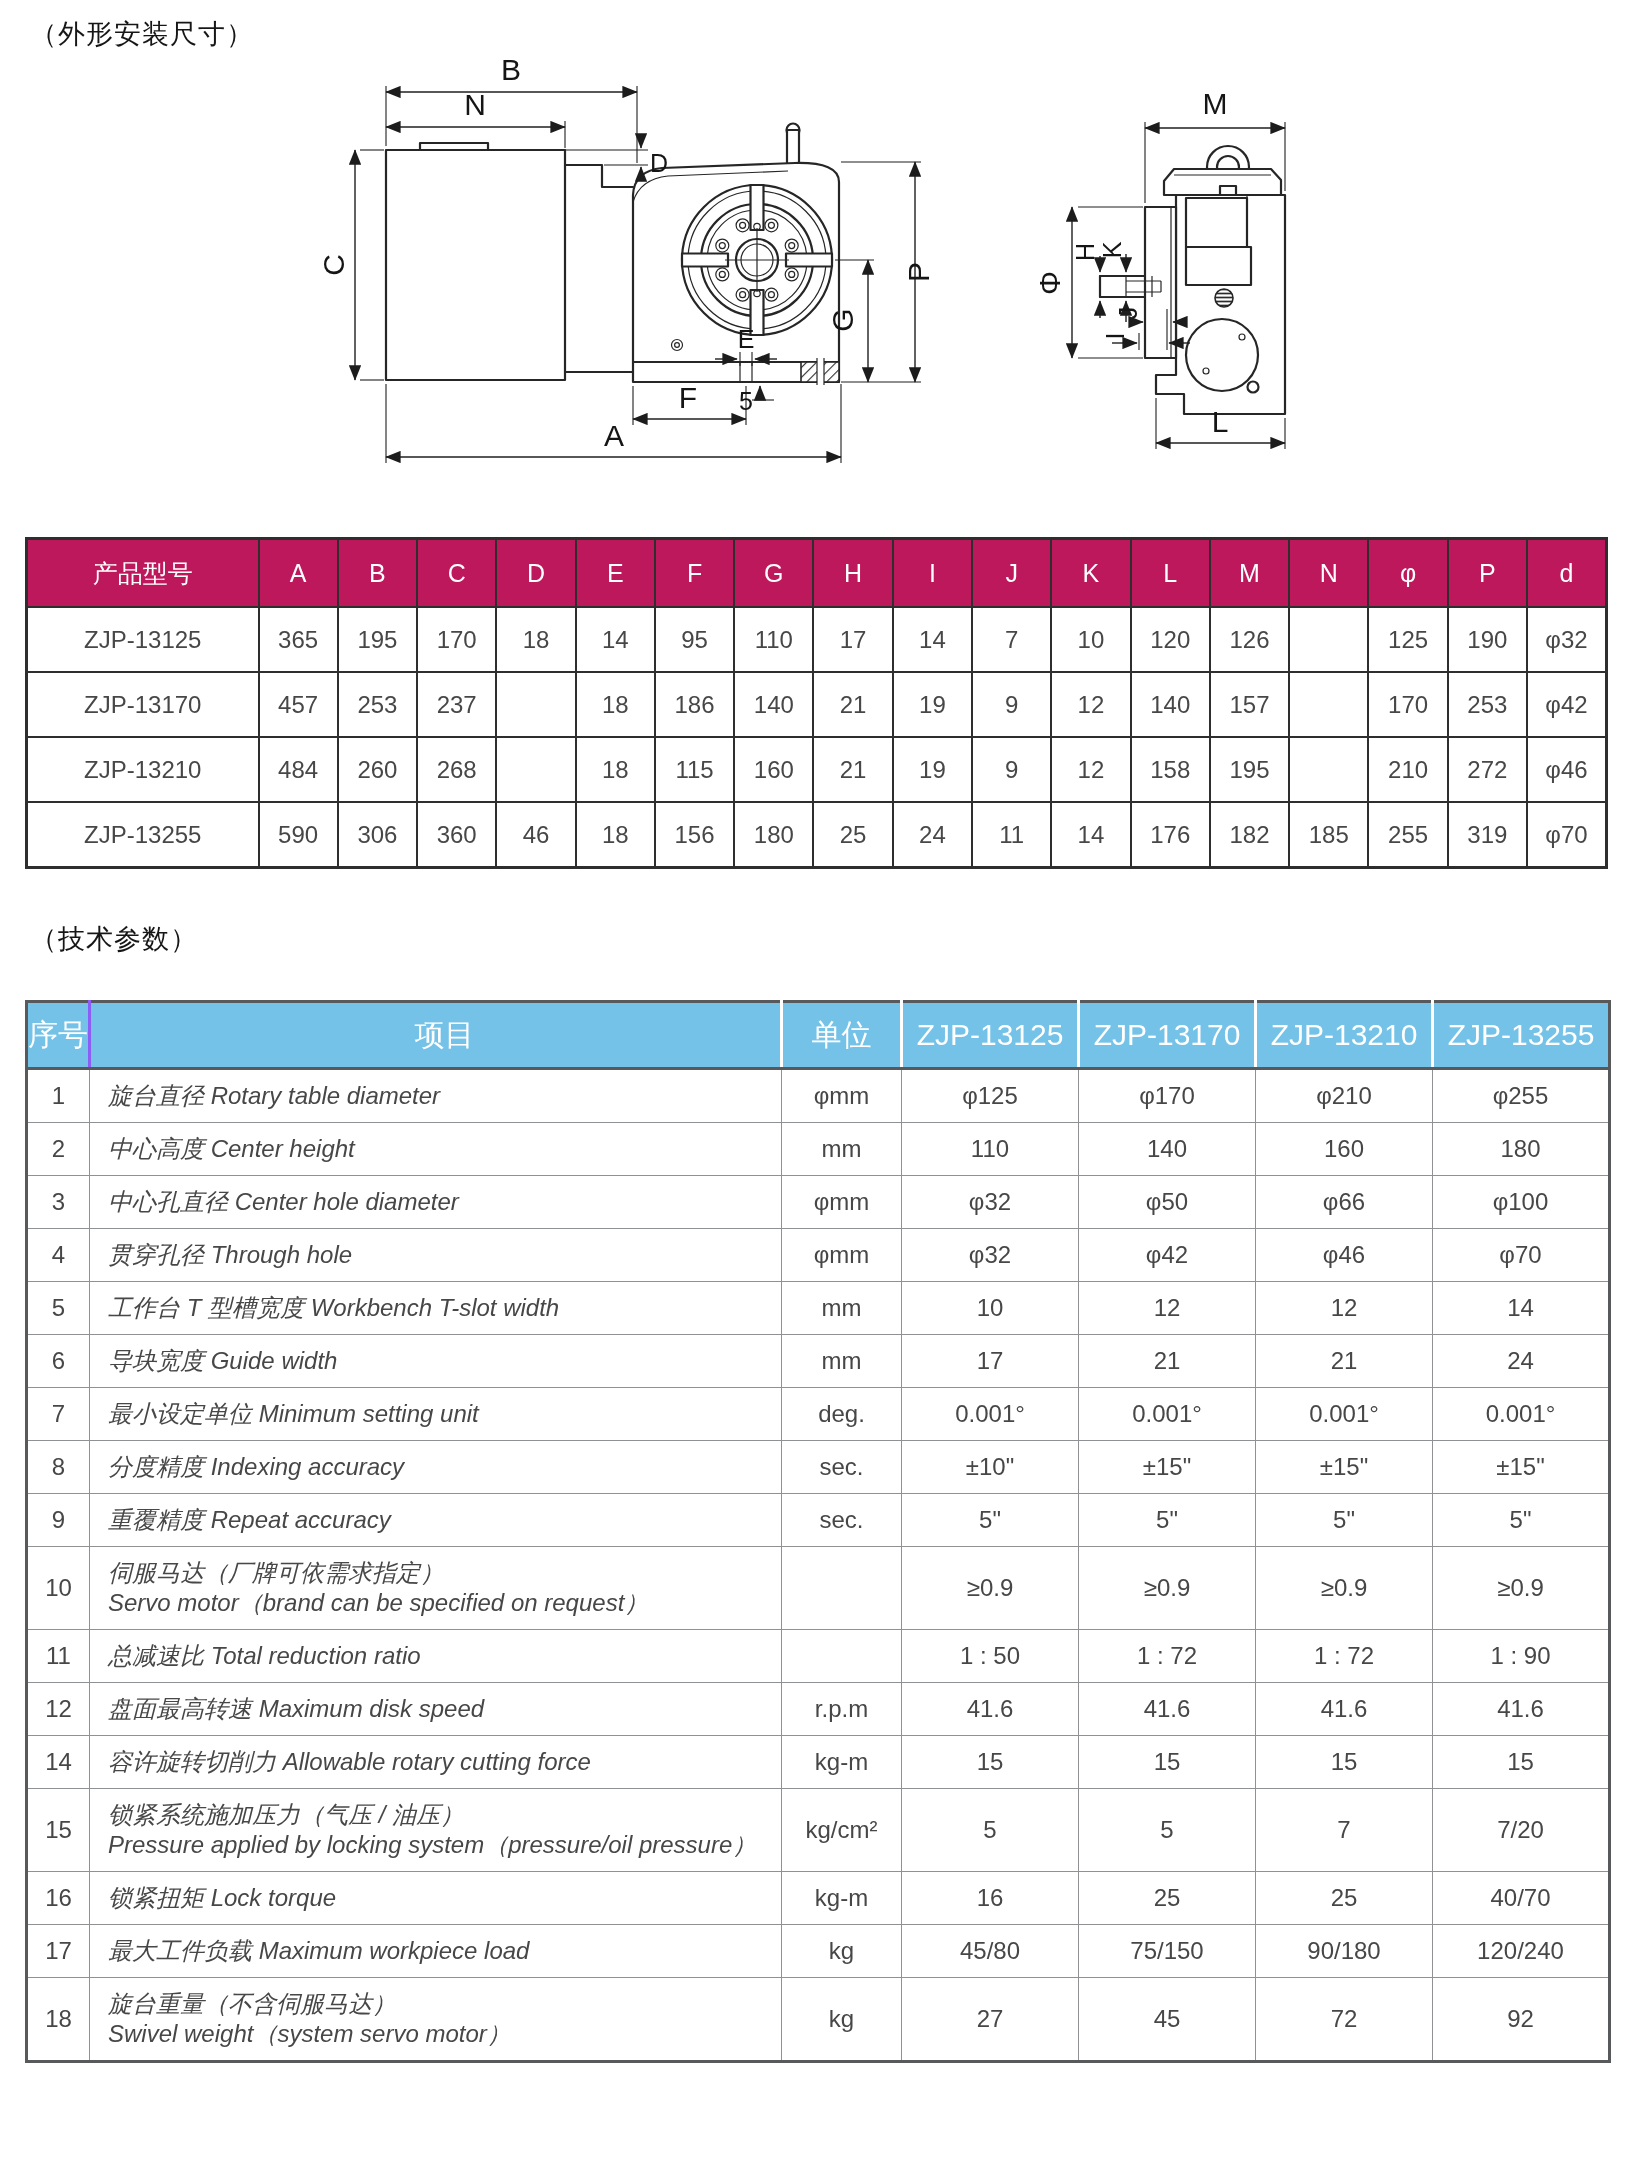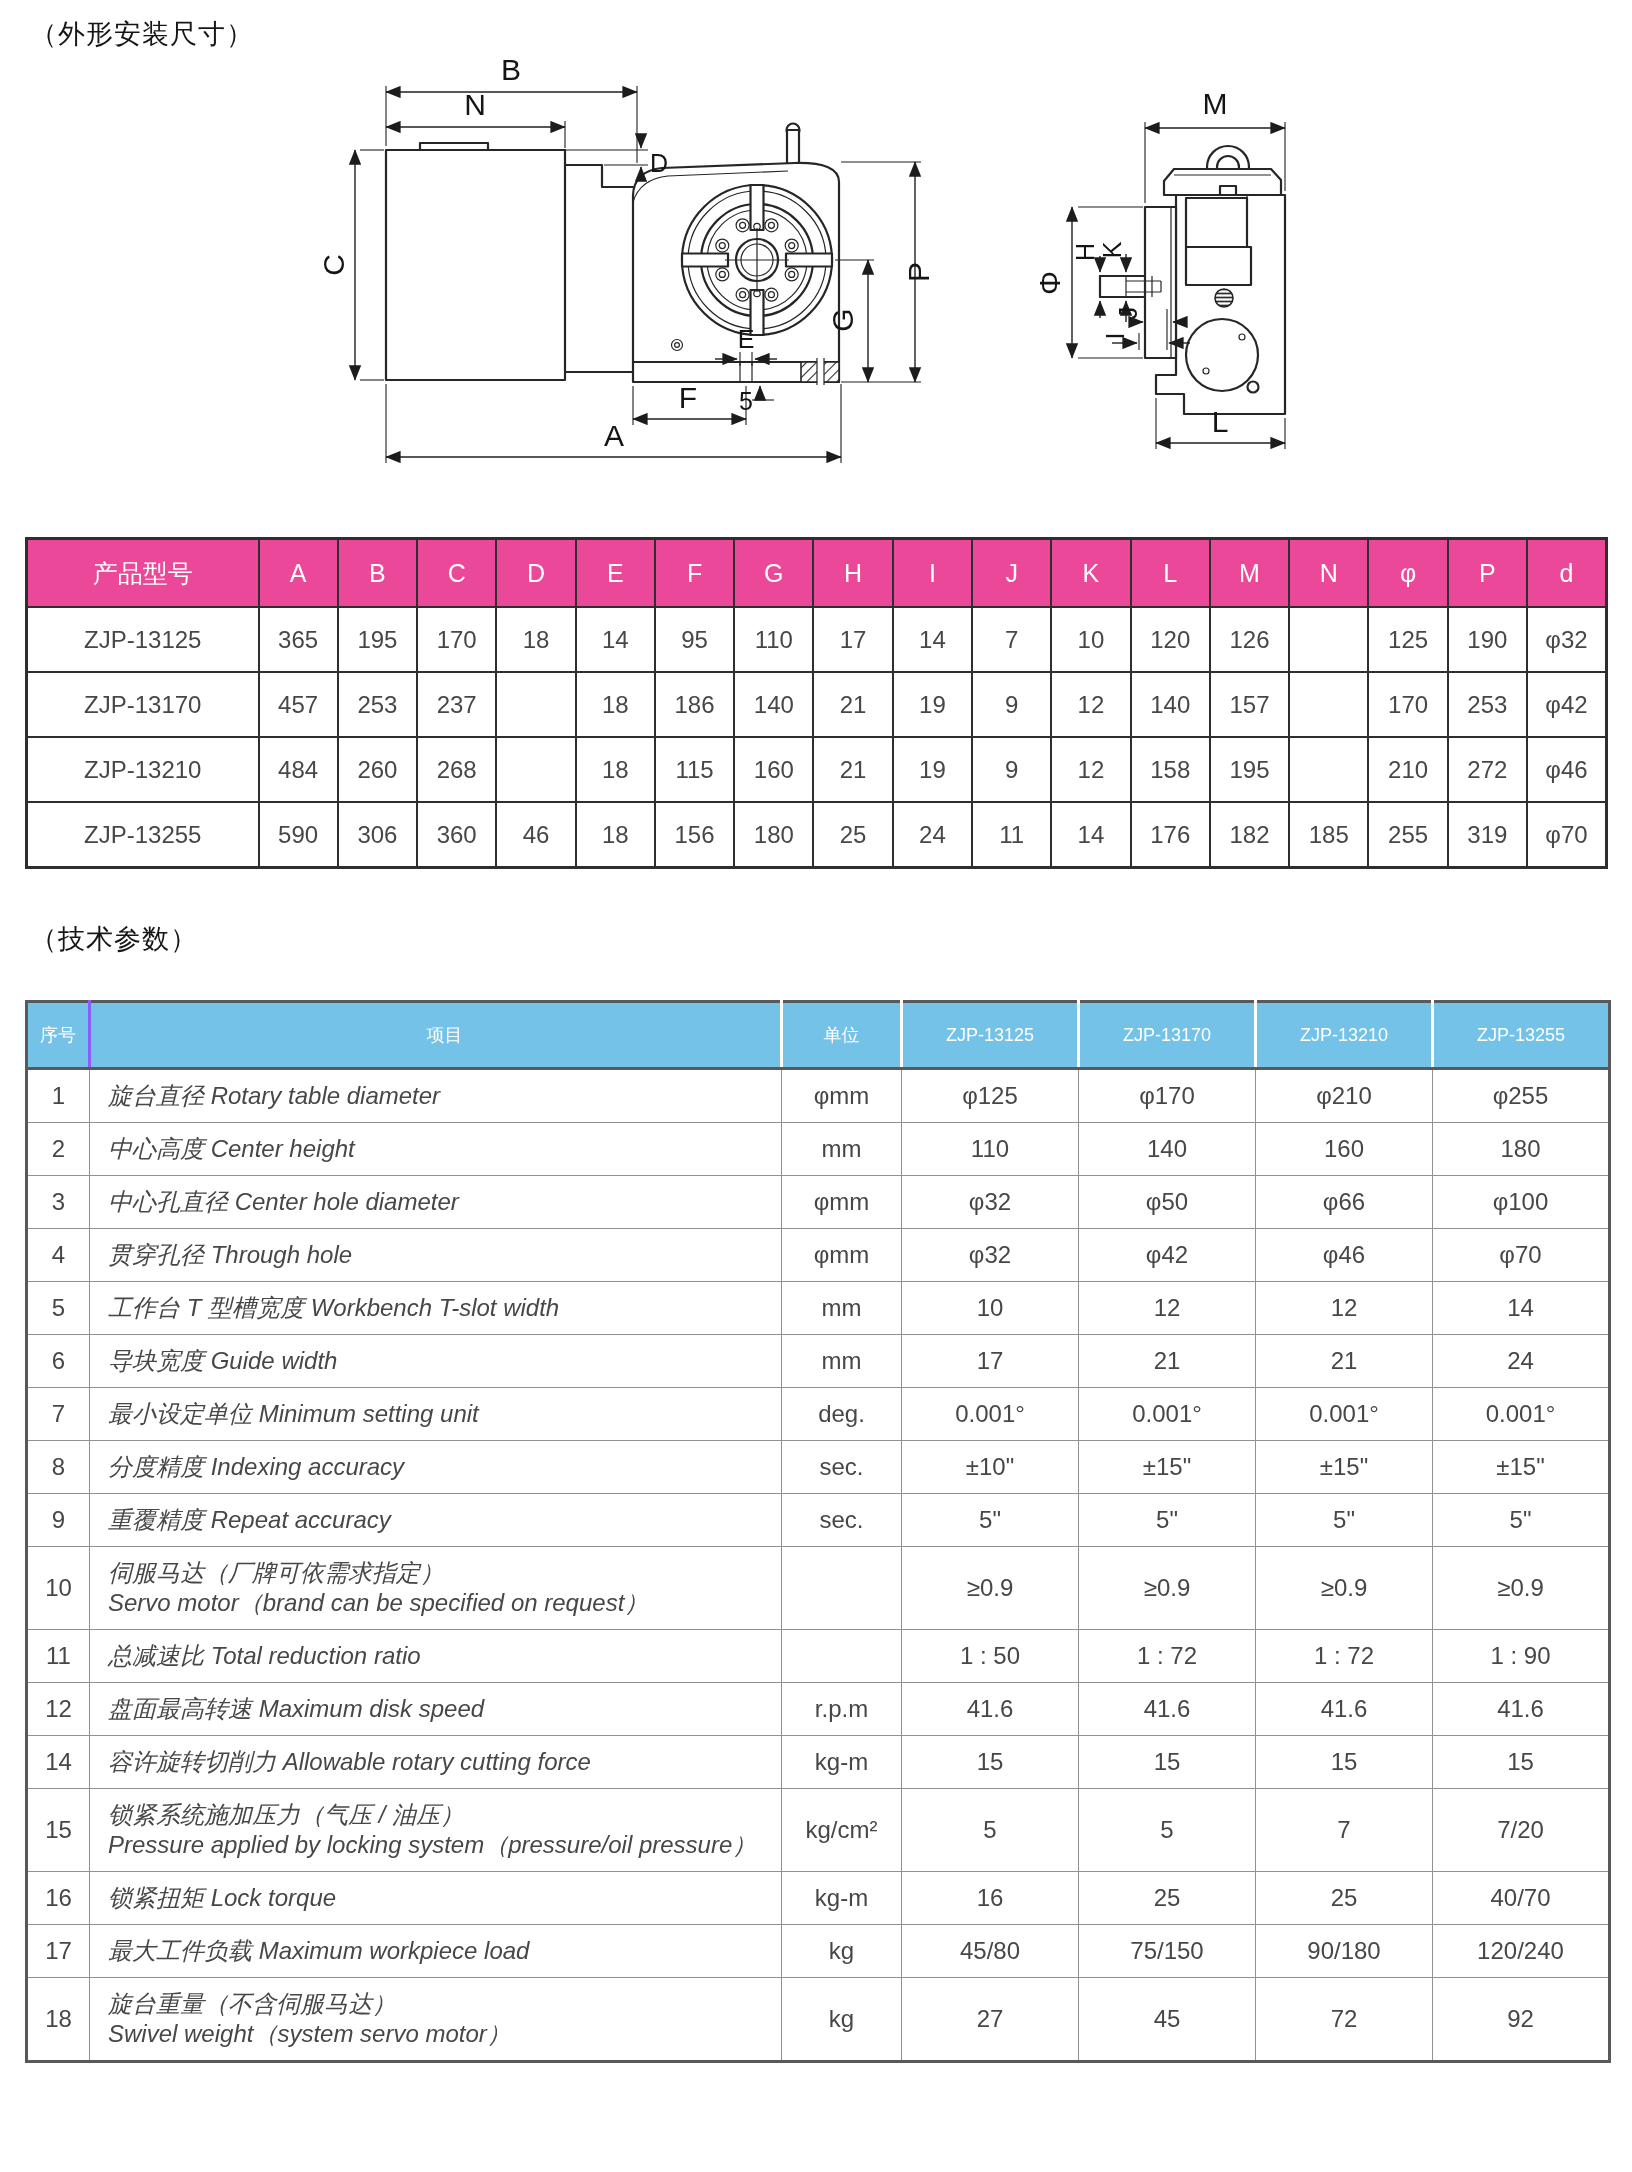--- a/index.html
+++ b/index.html
@@ -18,27 +18,27 @@
   svg .thin{fill:none;stroke:#262626;stroke-width:1.2;}
   svg .dim{fill:none;stroke:#1f1f1f;stroke-width:1.4;}
   svg .ext{fill:none;stroke:#1f1f1f;stroke-width:1.1;}
   svg text{fill:#151515;}
   .biglab{font-size:30px;}
   .smlab{font-size:25px;}
 
   table{border-collapse:collapse;table-layout:fixed;position:absolute;left:25px;background:#fff;}
 
   .dim-table{top:537px;width:1583px;border:3px solid #2e2e2e;}
-  .dim-table th{background:#ec4899;color:#ffffff;font-weight:normal;font-size:25px;height:66px;
+  .dim-table th{background:#be185d;color:#ffffff;font-weight:normal;font-size:25px;height:66px;
     border:2px solid #2e2e2e;text-align:center;padding:0;}
   .dim-table td{font-size:24px;color:#474747;text-align:center;height:63px;
     border:2px solid #2e2e2e;padding:0;}
 
   .param-table{top:1000px;width:1583px;border:3px solid #58595b;}
-  .param-table th{background:#74c2e7;color:#ffffff;font-weight:normal;font-size:18px;height:64px;
+  .param-table th{background:#74c2e7;color:#ffffff;font-weight:normal;font-size:30px;height:64px;
     border-left:3px solid #ffffff;border-bottom:3px solid #58595b;text-align:center;padding:0;}
   .param-table th.c-no{border-left:none;}
   .param-table th.c-item{border-left:3px solid #8b5cf6;text-align:center;padding-left:18px;}
   .param-table td{border:1.6px solid #8f9195;font-size:24px;color:#474747;text-align:center;
     padding:11px 6px;line-height:30px;vertical-align:middle;}
   .param-table td.c-item{text-align:left;padding-left:18px;font-style:italic;}
   .param-table .l1,.param-table .l2{display:block;}
 </style>
 </head>
 <body>

